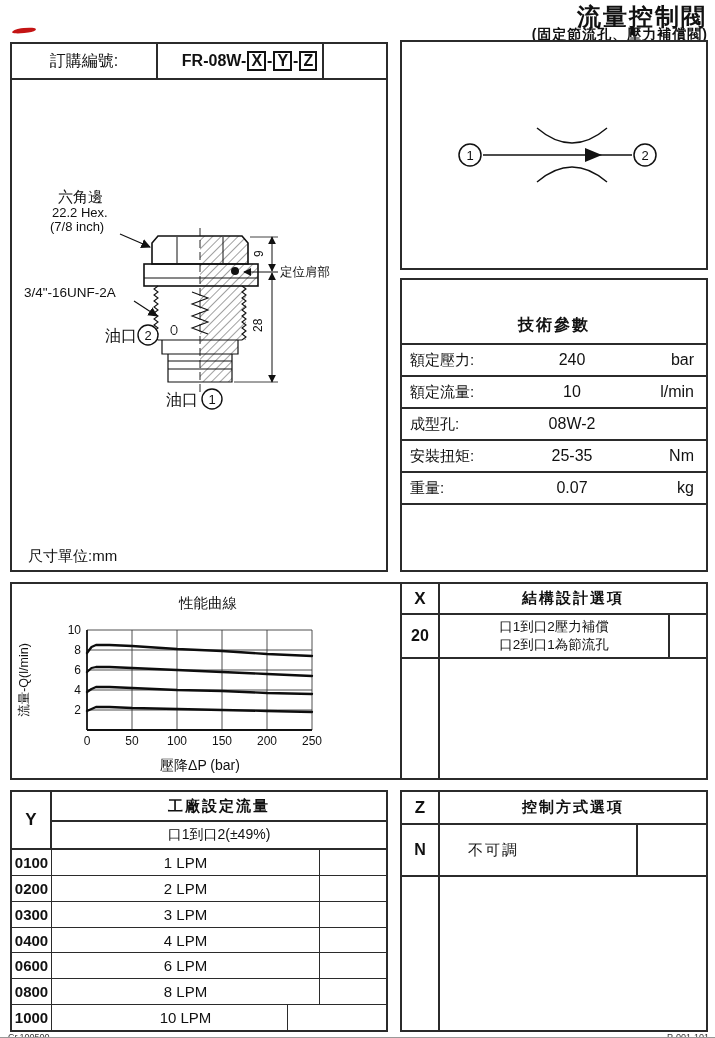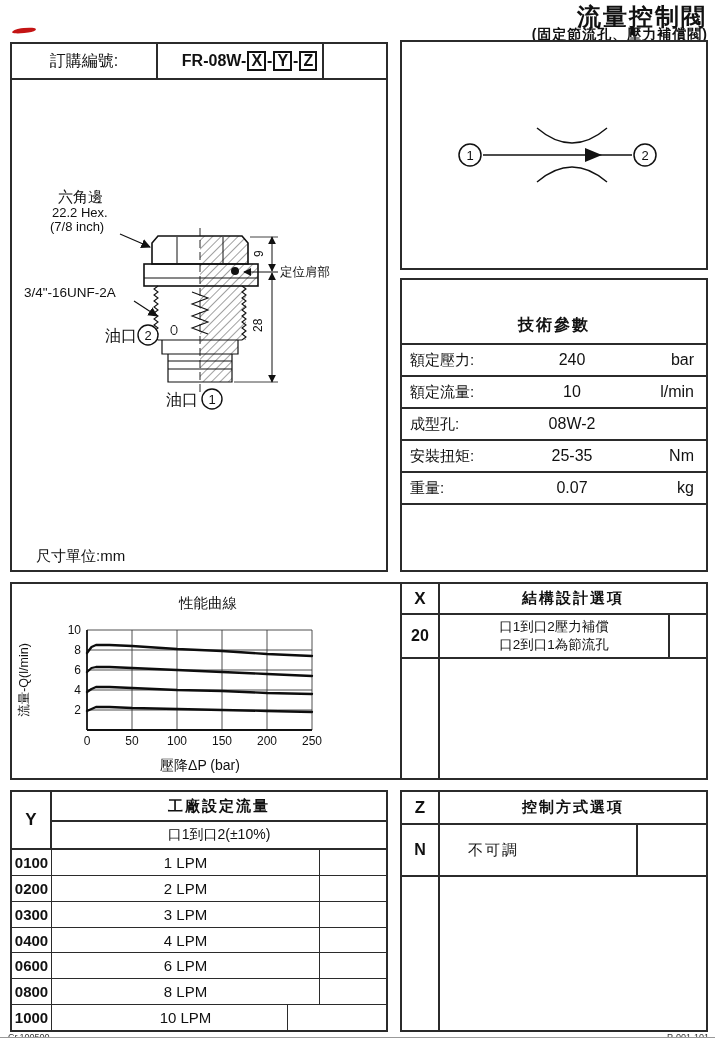--- a/index.html
+++ b/index.html
@@ -14,21 +14,21 @@
 
   
   .order { left:10px; top:42px; width:378px; height:36px; display:flex; border-bottom:none; }
   .order-label { width:146px; border-right:2px solid #2b2b2b; display:flex; align-items:center; justify-content:center; font-size:16px; }
   .order-code { width:166px; border-right:2px solid #2b2b2b; display:flex; align-items:center; justify-content:center; font-size:16px; font-weight:bold; white-space:nowrap;padding-left:20px; }
   .order-spare { flex:1; }
   .boxed { display:inline-block; border:2px solid #111; line-height:1.05; padding:0 2px; margin:0 1px; }
 
   
   .draw-box { left:10px; top:78px; width:378px; height:494px; }
-  .unit-note { position:absolute; left:24px; bottom:4px; font-size:15px; }
+  .unit-note { position:absolute; left:16px; bottom:4px; font-size:15px; }
 
   
   .symbol-box { left:400px; top:40px; width:308px; height:230px; }
 
   
   .tech-box { left:400px; top:278px; width:308px; height:294px; display:flex; flex-direction:column; }
   .tech-head { height:37px; border-bottom:2px solid #2b2b2b; display:flex; align-items:center; justify-content:center; font-size:16px; font-weight:bold; letter-spacing:2px;margin-top:28px; }
   .tech-row { height:32px; border-bottom:2px solid #2b2b2b; display:flex; align-items:center; font-size:15px; }
   .tech-label { width:118px; padding-left:8px; }
   .tech-value { flex:1; text-align:center; font-size:16px; }
@@ -271,21 +271,21 @@
     <div class="opt-fillrow">
       <div class="opt-fillcode"></div>
     </div>
   </div>
 
   <div class="box y-box">
     <div class="y-head">
       <div class="y-code-h">Y</div>
       <div class="y-head-right">
         <div class="y-title">工廠設定流量</div>
-        <div class="y-sub">口1到口2(±10%)</div>
+        <div class="y-sub">口1到口2(±49%)</div>
       </div>
     </div>
     <div class="y-rows">
       <div class="y-row">
           <div class="y-code">0100</div>
           <div class="y-val">1 LPM</div>
           <div class="y-extra"></div>
         </div>
       <div class="y-row">
           <div class="y-code">0200</div>

